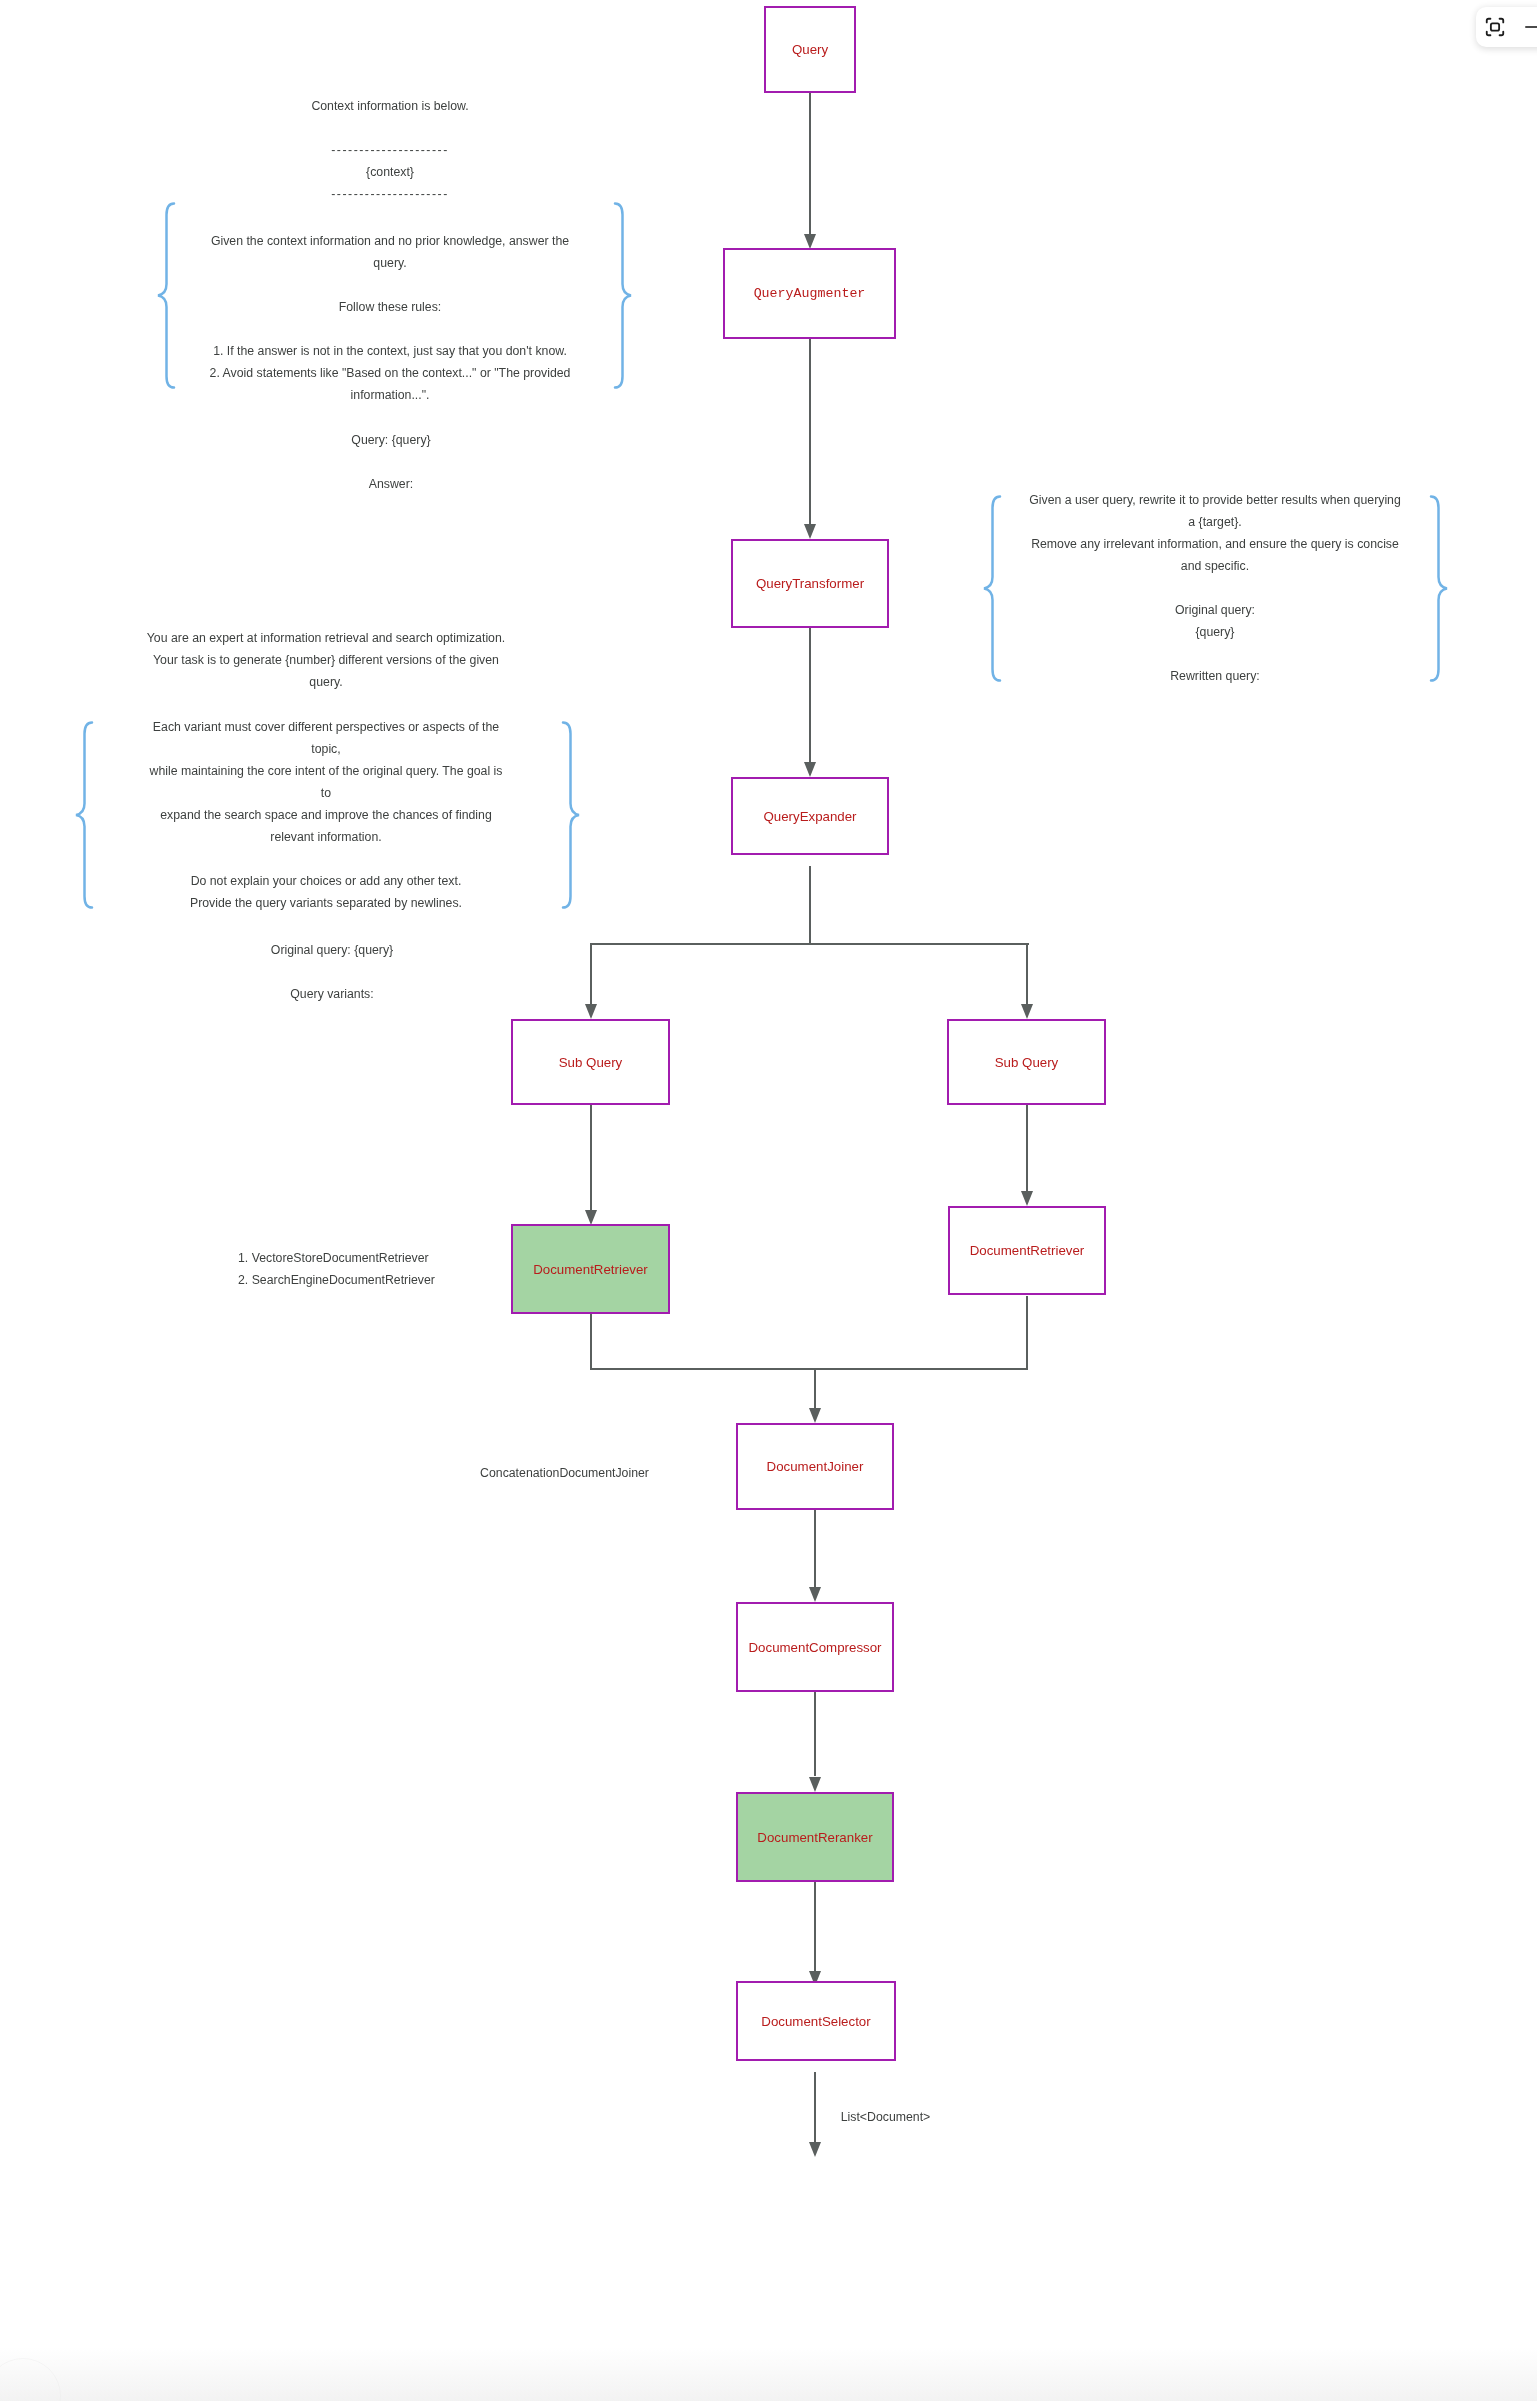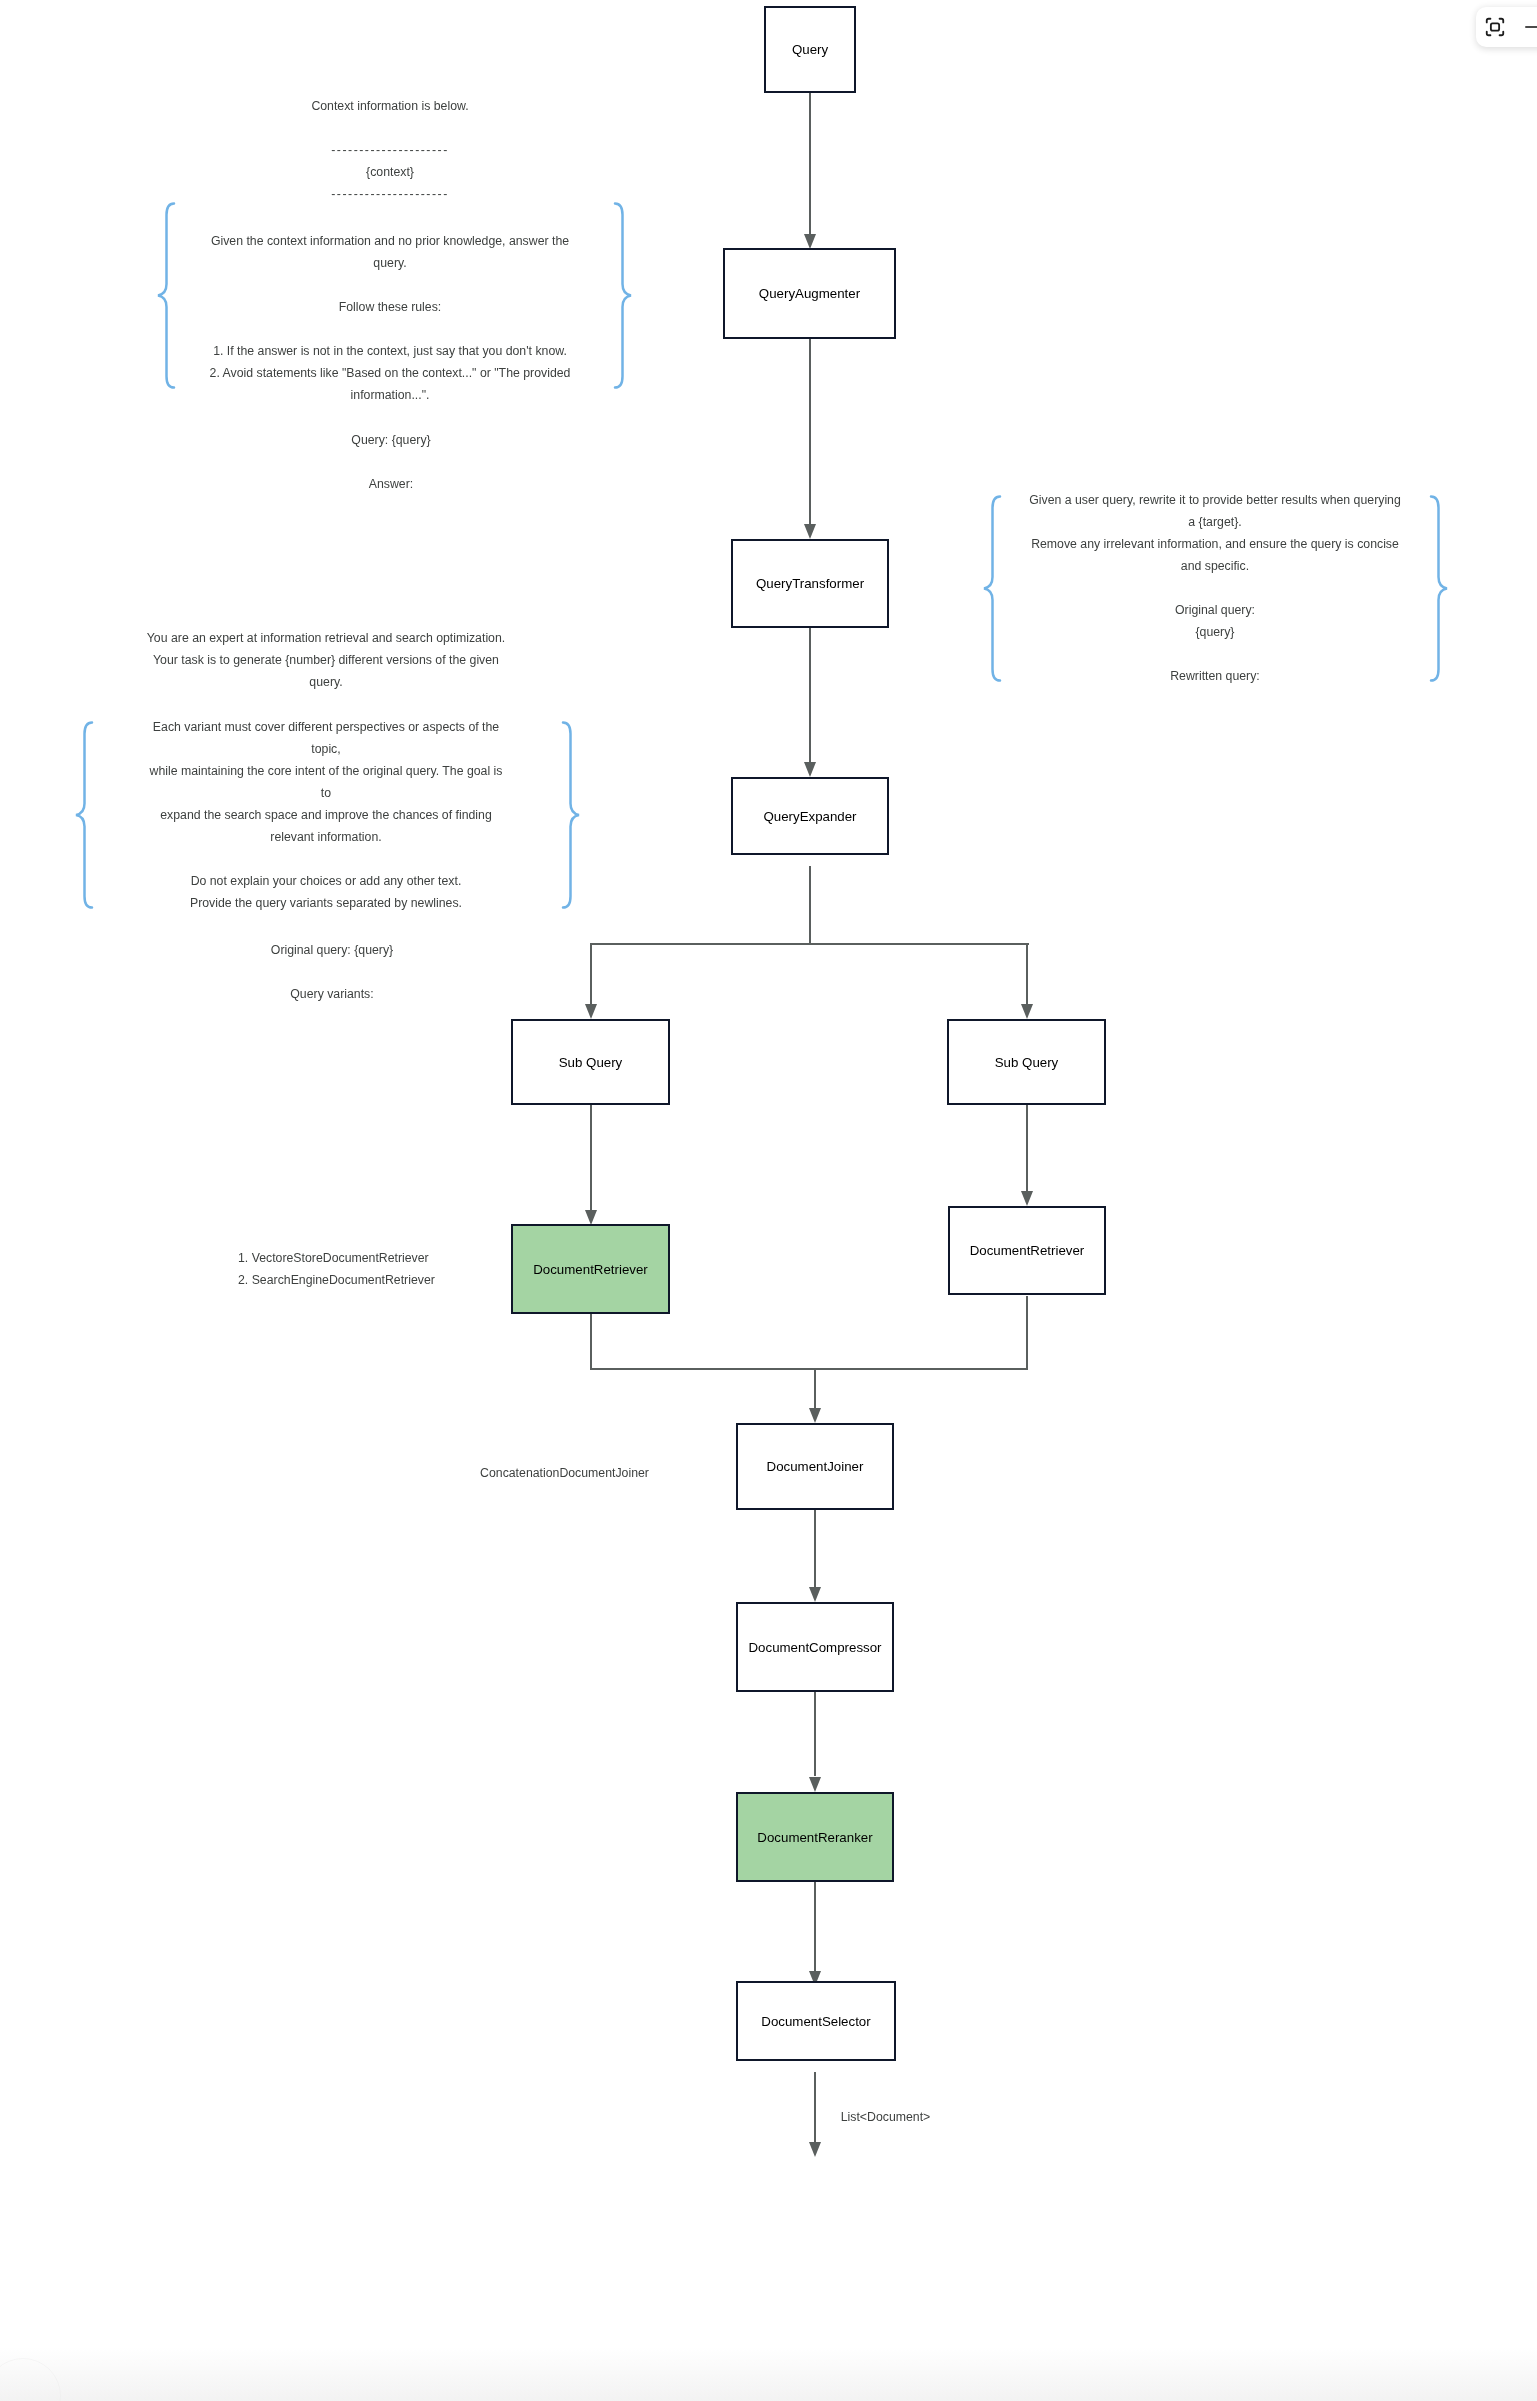--- a/index.html
+++ b/index.html
@@ -1,21 +1,21 @@
 <!DOCTYPE html>
 <html style="font-size:8px"><head>
 <meta charset="utf-8">
 <style>
   html,body{margin:0;padding:0;width:1537px;height:2401px;overflow:hidden;background:#ffffff;
     font-family:"Liberation Sans", sans-serif;}
   #canvas{position:relative;width:1537px;height:2401px;}
 
   
-  .node{position:absolute;border:2px solid #0f172a;background:#ffffff;display:flex;
-    align-items:center;justify-content:center;font-size:13.3px;color:#000000;z-index:3;
+  .node{position:absolute;border:2px solid #a21caf;background:#ffffff;display:flex;
+    align-items:center;justify-content:center;font-size:13.3px;color:#b91c1c;z-index:3;
     box-sizing:border-box;white-space:nowrap;}
   .node.green{background:#a4d4a3;}
 
   
   .edge{position:absolute;background:#5a5f5e;z-index:1;}
   .arrow{position:absolute;width:0;height:0;border-left:6px solid transparent;
     border-right:6px solid transparent;border-top:15px solid #5a5f5e;z-index:1;}
 
   
   .ann{position:absolute;font-size:12.3px;line-height:22px;color:#3d403f;text-align:center;z-index:2;}
@@ -68,21 +68,21 @@
   <div class="arrow" style="left:1021px;top:1004px;"></div>
   <div class="arrow" style="left:585px;top:1210px;"></div>
   <div class="arrow" style="left:1021px;top:1191px;"></div>
   <div class="arrow" style="left:809px;top:1408px;"></div>
   <div class="arrow" style="left:809px;top:1587px;"></div>
   <div class="arrow" style="left:809px;top:1777px;"></div>
   <div class="arrow" style="left:809px;top:1971px;"></div>
   <div class="arrow" style="left:809px;top:2142px;"></div>
 
   <div class="node" style="left:764px;top:6px;width:92px;height:87px;">Query</div>
-  <div class="node" style="left:723px;top:248px;width:173px;height:91px;">QueryAugmenter</div>
+  <div class="node" style="left:723px;top:248px;width:173px;height:91px;font-family:Liberation Mono, monospace;">QueryAugmenter</div>
   <div class="node" style="left:731px;top:539px;width:158px;height:89px;">QueryTransformer</div>
   <div class="node" style="left:731px;top:777px;width:158px;height:78px;">QueryExpander</div>
   <div class="node" style="left:511px;top:1019px;width:159px;height:86px;">Sub Query</div>
   <div class="node" style="left:947px;top:1019px;width:159px;height:86px;">Sub Query</div>
   <div class="node green" style="left:511px;top:1224px;width:159px;height:90px;">DocumentRetriever</div>
   <div class="node" style="left:948px;top:1206px;width:158px;height:89px;">DocumentRetriever</div>
   <div class="node" style="left:736px;top:1423px;width:158px;height:87px;">DocumentJoiner</div>
   <div class="node" style="left:736px;top:1602px;width:158px;height:90px;">DocumentCompressor</div>
   <div class="node green" style="left:736px;top:1792px;width:158px;height:90px;">DocumentReranker</div>
   <div class="node" style="left:736px;top:1981px;width:160px;height:80px;">DocumentSelector</div>

